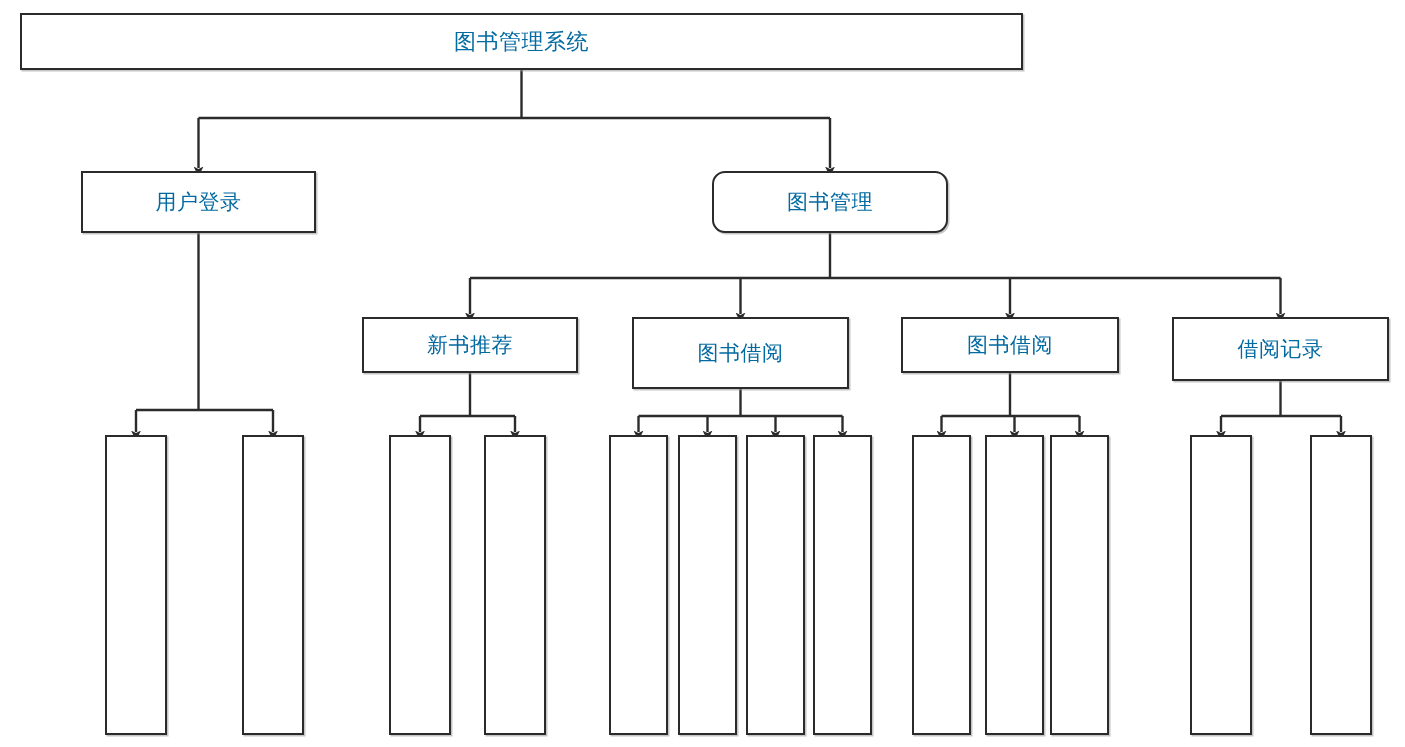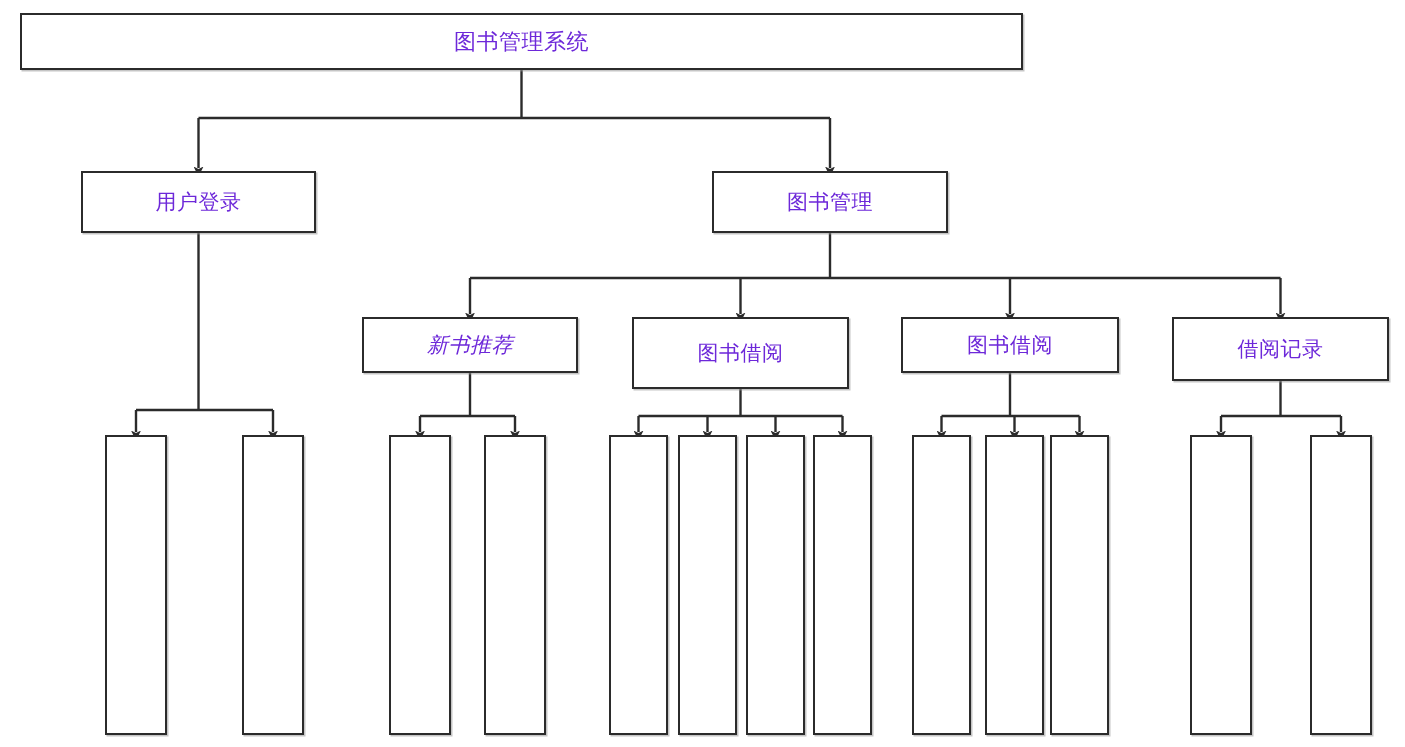--- a/index.html
+++ b/index.html
@@ -33,21 +33,21 @@
     background: #ffffff;
     display: flex;
     align-items: center;
     justify-content: center;
     box-shadow: 1.5px 1.5px 0 rgba(150,150,150,0.55);
   }
   .node .label {
     font-size: 21px;
     line-height: 1.15;
     letter-spacing: 0.5px;
-    color: #6d28d9;
+    color: #0369a1;
     white-space: nowrap;
     text-align: right;
   }
   .node.root .label { font-size: 22px; }
   .node.leaf {
     align-items: center;
     justify-content: center;
   }
   .node.leaf .label {
     writing-mode: vertical-rl;
@@ -118,24 +118,24 @@
       </g>
   </svg>
 
   <div id="nodes">
       <div class="node root" style="left: 20px; top: 13px; width: 1003px; height: 57px;">
         <div class="label">图书管理系统</div>
       </div>
       <div class="node level1" style="left: 81px; top: 171px; width: 235px; height: 62px;">
         <div class="label">用户登录</div>
       </div>
-      <div class="node level1" style="left: 712px; top: 171px; width: 236px; height: 62px;">
+      <div class="node level1" style="left: 712px; top: 171px; width: 236px; height: 62px; border-radius: 13px;">
         <div class="label">图书管理</div>
       </div>
-      <div class="node level2" style="left: 362px; top: 317px; width: 216px; height: 56px; font-style: italic;">
+      <div class="node level2" style="left: 362px; top: 317px; width: 216px; height: 56px;">
         <div class="label">新书推荐</div>
       </div>
       <div class="node level2" style="left: 632px; top: 317px; width: 217px; height: 72px;">
         <div class="label">图书借阅</div>
       </div>
       <div class="node level2" style="left: 901px; top: 317px; width: 218px; height: 56px;">
         <div class="label">图书借阅</div>
       </div>
       <div class="node level2" style="left: 1172px; top: 317px; width: 217px; height: 64px;">
         <div class="label">借阅记录</div>

